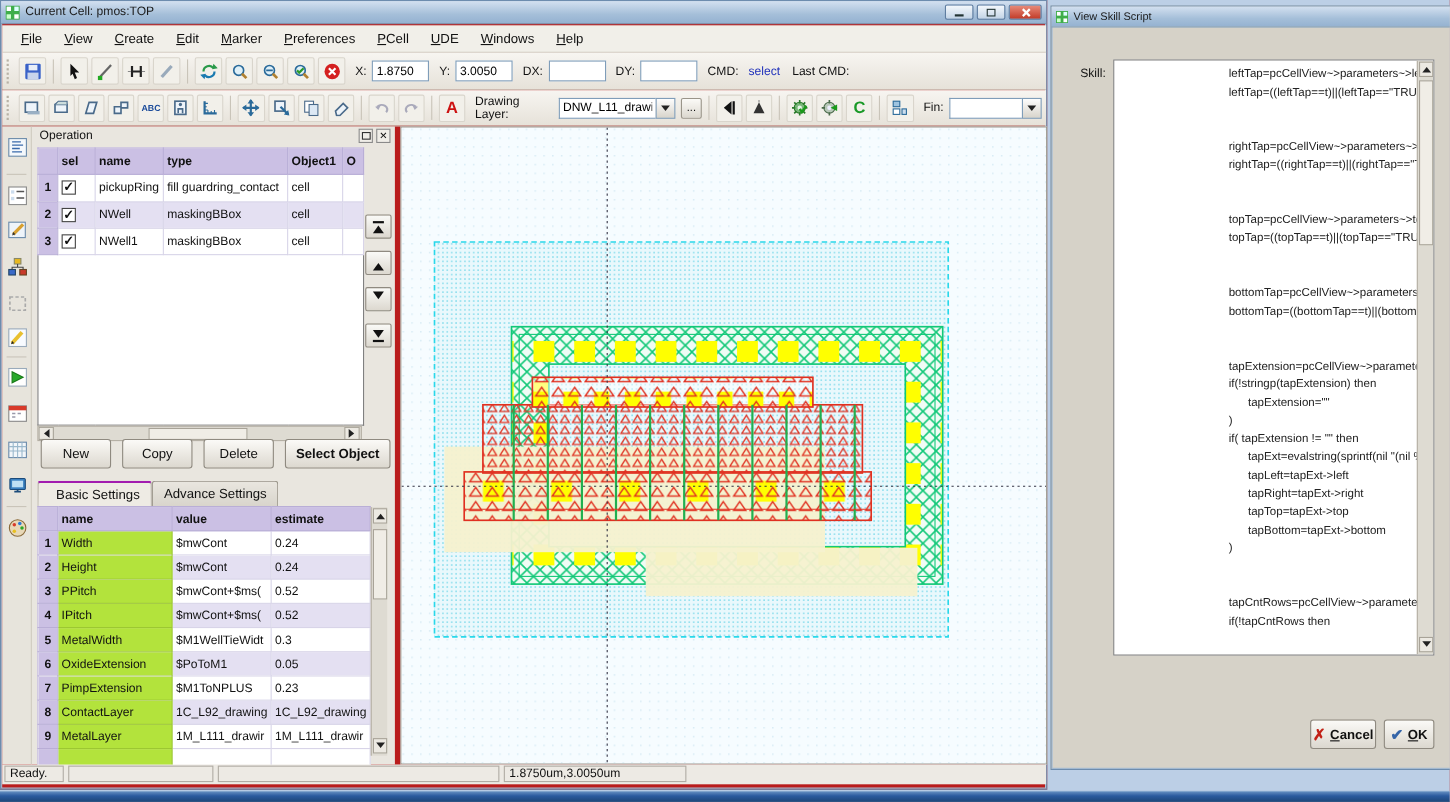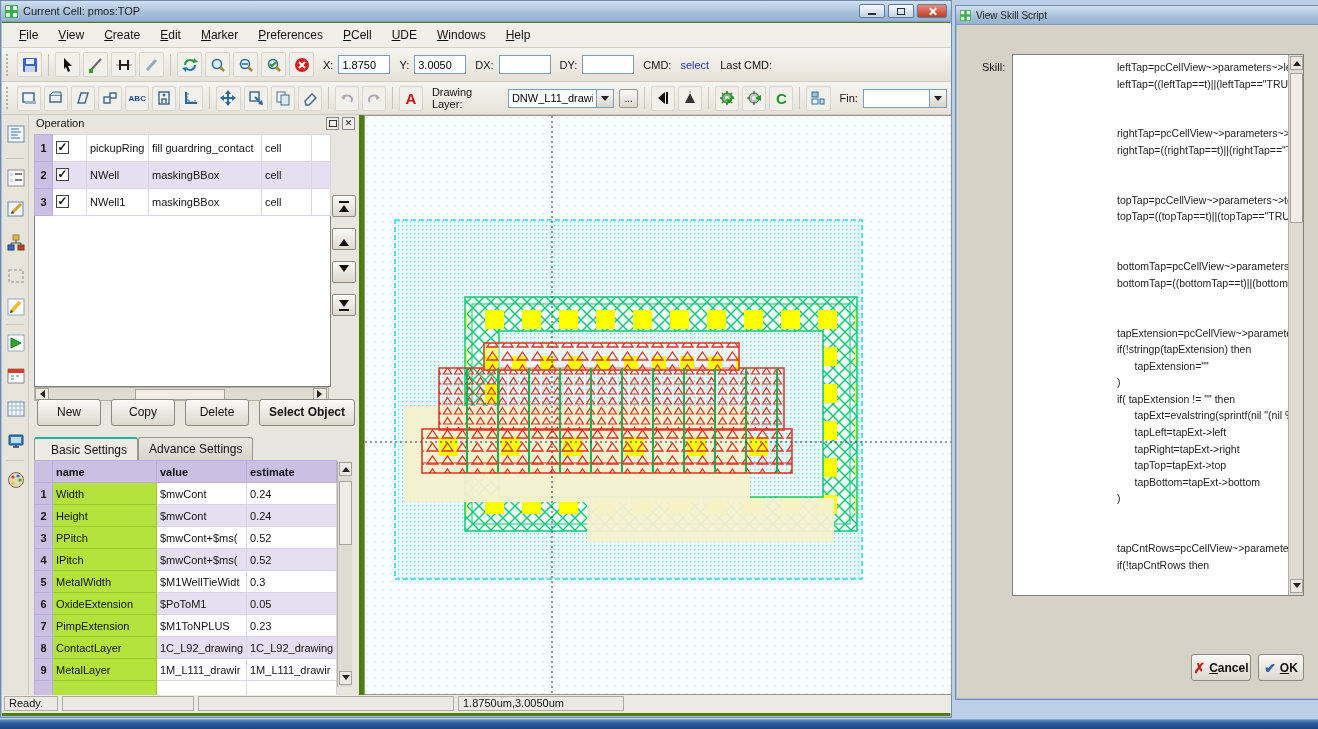--- a/index.html
+++ b/index.html
@@ -1,20 +1,20 @@
 <!DOCTYPE html>
 <html><head>
 <meta charset="utf-8">
 <style>
   * { margin:0; padding:0; box-sizing:border-box; }
   html,body { width:1318px; height:729px; overflow:hidden; font-family:"Liberation Sans",sans-serif; }
   body { background:#bccfe6; position:relative; font-size:11px; color:#111; }
 
   
-  .win { position:absolute; background:#4d7c0f; border:1px solid #6d8cae; box-shadow:0 0 0 1px #a9bed4 inset; }
+  .win { position:absolute; background:#b91c1c; border:1px solid #6d8cae; box-shadow:0 0 0 1px #a9bed4 inset; }
   .titlebar { position:absolute; left:0; top:0; right:0; height:21px; display:flex; align-items:center; gap:5px;
     padding:0 4px; background:linear-gradient(#d3e0f0,#a5bfd9 60%,#95b2d1); border-bottom:1px solid #7f9db9; }
   .titlebar .t-text { font-size:11px; color:#1b1b1b; }
   .win-controls { margin-left:auto; display:flex; gap:3px; }
   .wbtn { width:26px; height:14px; border:1px solid #5f7da0; border-radius:2px;
     background:linear-gradient(#f4f8fc,#c3d4e6); display:flex; align-items:center; justify-content:center; }
   .wbtn.close { width:30px; background:linear-gradient(#e88b7a,#c23b28); }
   .glyph-min { width:8px; height:2px; background:#233; margin-top:5px; }
   .glyph-max { width:8px; height:7px; border:1.5px solid #233; }
   .glyph-x { position:relative; width:9px; height:9px; }
@@ -79,21 +79,21 @@
   .hscroll { position:absolute; left:5px; top:272px; width:295px; height:14px; background:#dedbd2; border:1px solid #b5b0a5; display:flex; }
   .hs-btn { width:14px; height:12px; background:#ece9e2; border:1px solid #a8a398; display:flex; align-items:center; justify-content:center; }
   .tri-l { width:0;height:0;border:4px solid transparent;border-right:5px solid #222; margin-left:-3px;}
   .tri-r { width:0;height:0;border:4px solid transparent;border-left:5px solid #222; margin-right:-3px;}
   .hs-thumb { position:absolute; left:100px; top:1px; width:90px; height:11px; background:#f0ede6; border:1px solid #a8a398; }
   .pbtn { position:absolute; top:284px; height:27px; border:1px solid #8f8a80; border-radius:3px;
     background:linear-gradient(#fbfaf7,#dcd8cf); font-size:12px; text-align:center; }
   .tabs { position:absolute; top:322px; left:5px; display:flex; }
   .tab { height:24px; padding:4px 10px 0; font-size:12px; border:1px solid #9a958a; border-bottom:none;
     background:linear-gradient(#e9e6df,#d8d4cb); border-radius:3px 3px 0 0; }
-  .tab.active { background:#eeebe4; border-top:2px solid #14b8a6;padding-left:16px; }
+  .tab.active { background:#eeebe4; border-top:2px solid #a21caf;padding-left:16px; }
   .vscroll { position:absolute; width:15px; background:#dedbd2; border-left:1px solid #b5b0a5; }
   .vs-btn { position:absolute; left:1px; width:13px; height:14px; background:#ece9e2; border:1px solid #a8a398;
     display:flex; align-items:center; justify-content:center; }
   .vs-thumb { position:absolute; left:1px; width:13px; background:#f0ede6; border:1px solid #a8a398; }
   .tri-up-s { width:0;height:0;border:4px solid transparent;border-bottom:5px solid #222; margin-top:-3px;}
   .tri-dn-s { width:0;height:0;border:4px solid transparent;border-top:5px solid #222; margin-bottom:-3px;}
 
   
   #canvas { position:absolute; left:363px; top:114px; width:588px; height:580px; background:#f6fcff; border:1px solid #9a958a; }
 
@@ -477,20 +477,28 @@
     <table class="grid-table" style="left:5px; top:19px; width:296px; height:253px">
       <colgroup>
           <col style="width:18px">
           <col style="width:34px">
           <col style="width:62px">
           <col style="width:113px">
           <col style="width:50px">
           <col style="width:19px">
         </colgroup>
       <tbody>
+          <tr>
+        <th class="c-num"></th>
+        <th>sel</th>
+        <th>name</th>
+        <th>type</th>
+        <th>Object1</th>
+        <th>O</th>
+      </tr>
       <tr>
         <td class="c-num">1</td>
         <td>
               <div class="cbx">✓</div>
             </td>
         <td>pickupRing</td>
         <td>fill guardring_contact</td>
         <td>cell</td>
             <td></td>
       </tr>

